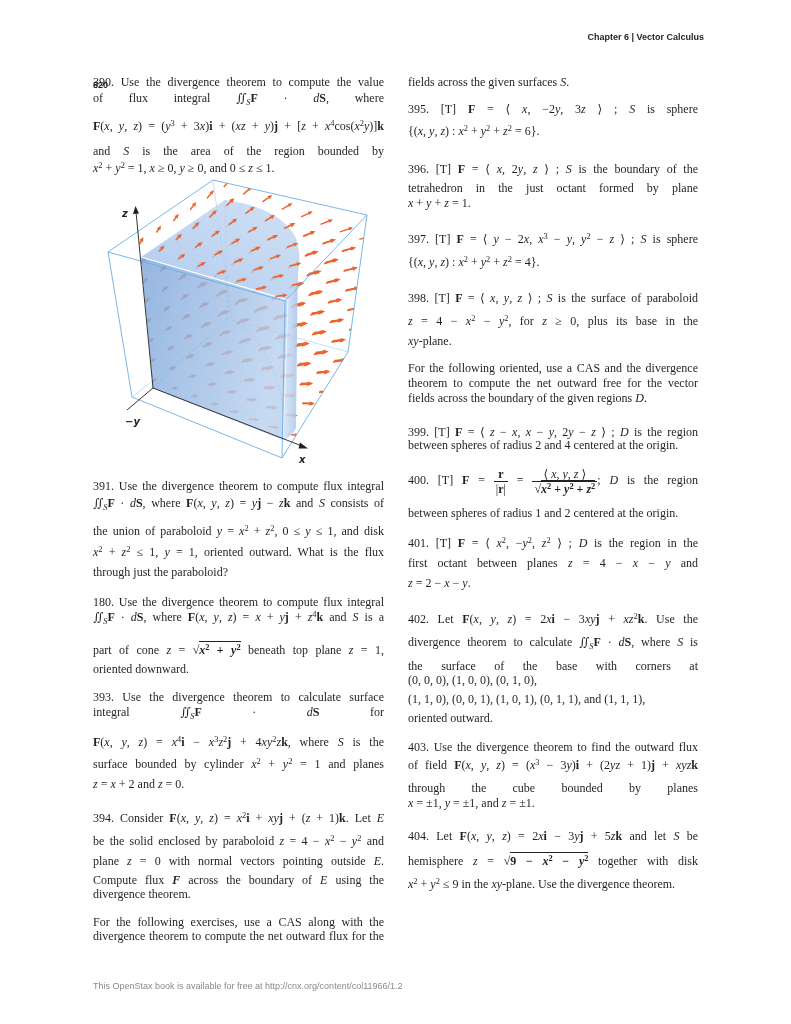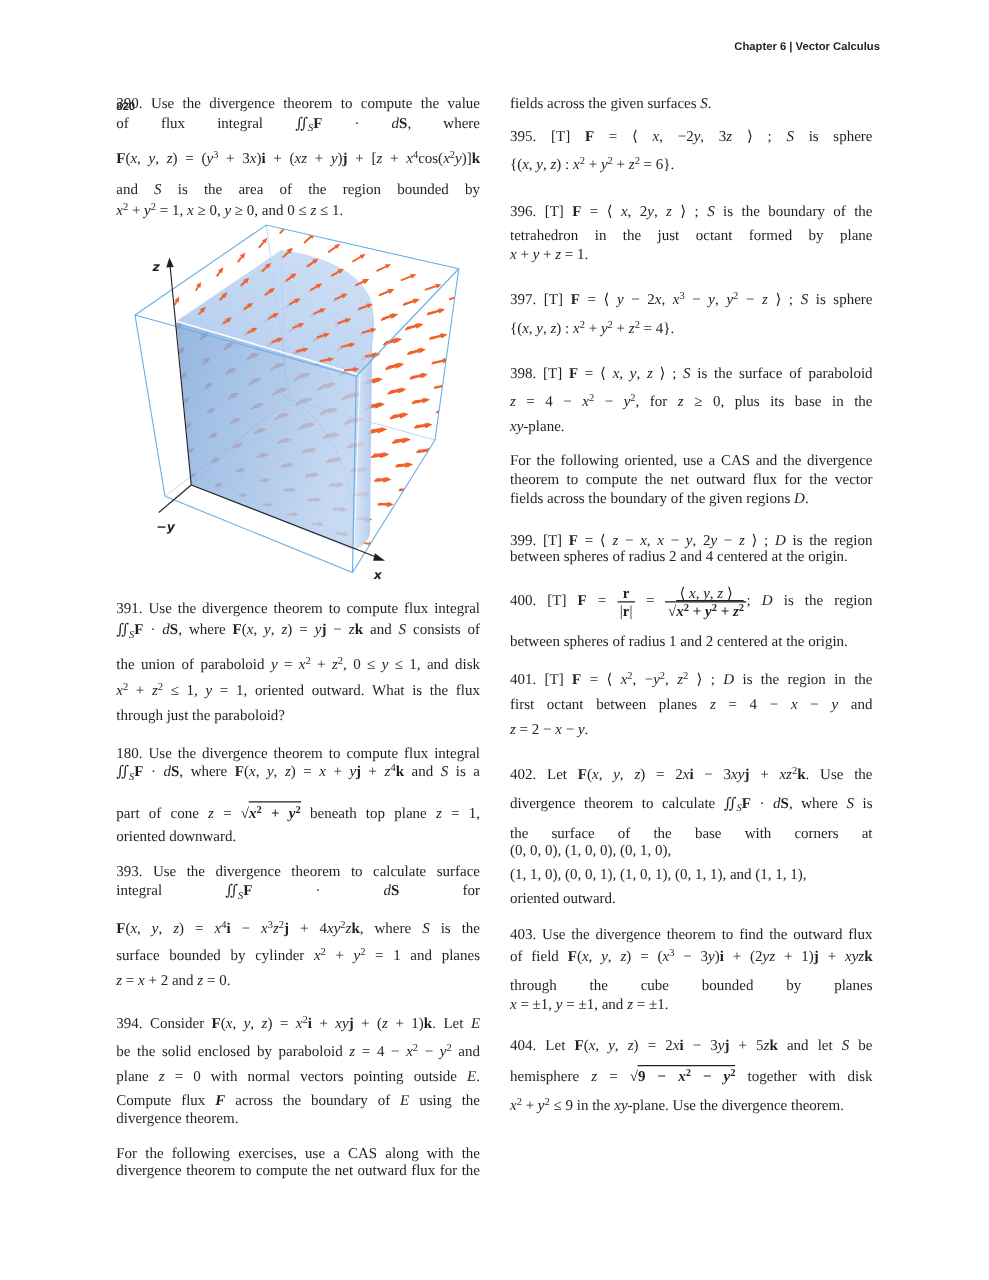--- a/index.html
+++ b/index.html
@@ -1712,21 +1712,21 @@
   </div>
 
   <div>
     <div class="ln rc j" style="top:290px">398.  [T]  <span class="r-b">F</span> = ⟨ <span class="r-i">x</span>, <span class="r-i">y</span>, <span class="r-i">z</span> ⟩ ;  <span class="r-i">S</span> is the surface of paraboloid</div>
     <div class="ln rc j" style="top:313px"><span class="r-i">z</span> = 4 − <span class="r-i">x</span><sup class="r-sup">2</sup> − <span class="r-i">y</span><sup class="r-sup">2</sup>,  for  <span class="r-i">z</span> ≥ 0,  plus its base in the</div>
     <div class="ln rc" style="top:333px"><span class="r-i">xy</span>-plane.</div>
   </div>
 
   <div>
     <div class="ln rc j" style="top:360px">For the following oriented, use a CAS and the divergence</div>
-    <div class="ln rc j" style="top:375px">theorem to compute the net outward flux for the vector</div>
+    <div class="ln rc j" style="top:375px">theorem to compute the net outward free for the vector</div>
     <div class="ln rc" style="top:390px">fields across the boundary of the given regions <span class="r-i">D</span>.</div>
   </div>
 
   <div>
     <div class="ln rc j" style="top:424px">399.  [T]  <span class="r-b">F</span> = ⟨ <span class="r-i">z</span> − <span class="r-i">x</span>, <span class="r-i">x</span> − <span class="r-i">y</span>, 2<span class="r-i">y</span> − <span class="r-i">z</span> ⟩ ;  <span class="r-i">D</span> is the region</div>
     <div class="ln rc" style="top:437px">between spheres of radius 2 and 4 centered at the origin.</div>
   </div>
 
   <div>
     <div class="ln rc j ln400" style="top:463px">
@@ -1759,13 +1759,14 @@
     <div class="ln rc j" style="top:780px">through the cube bounded by planes</div>
     <div class="ln rc" style="top:795px"><span class="r-i">x</span> = ±1, <span class="r-i">y</span> = ±1,  and <span class="r-i">z</span> = ±1.</div>
   </div>
 
   <div>
     <div class="ln rc j" style="top:828px">404.  Let  <span class="r-b">F</span>(<span class="r-i">x</span>, <span class="r-i">y</span>, <span class="r-i">z</span>) = 2<span class="r-i">x</span><span class="r-b">i</span> − 3<span class="r-i">y</span><span class="r-b">j</span> + 5<span class="r-i">z</span><span class="r-b">k</span>  and let <span class="r-i">S</span> be</div>
     <div class="ln rc j" style="top:853px">hemisphere  <span class="r-i">z</span> = √<span class="r-ov">9 − <span class="r-i">x</span><sup class="r-sup">2</sup> − <span class="r-i">y</span><sup class="r-sup">2</sup></span>  together with disk</div>
     <div class="ln rc" style="top:876px"><span class="r-i">x</span><sup class="r-sup">2</sup> + <span class="r-i">y</span><sup class="r-sup">2</sup> ≤ 9  in the <span class="r-i">xy</span>-plane. Use the divergence theorem.</div>
   </div>
 
+  <div class="ftr">This OpenStax book is available for free at http://cnx.org/content/col11966/1.2</div>
 </div>
 
 </body></html>

